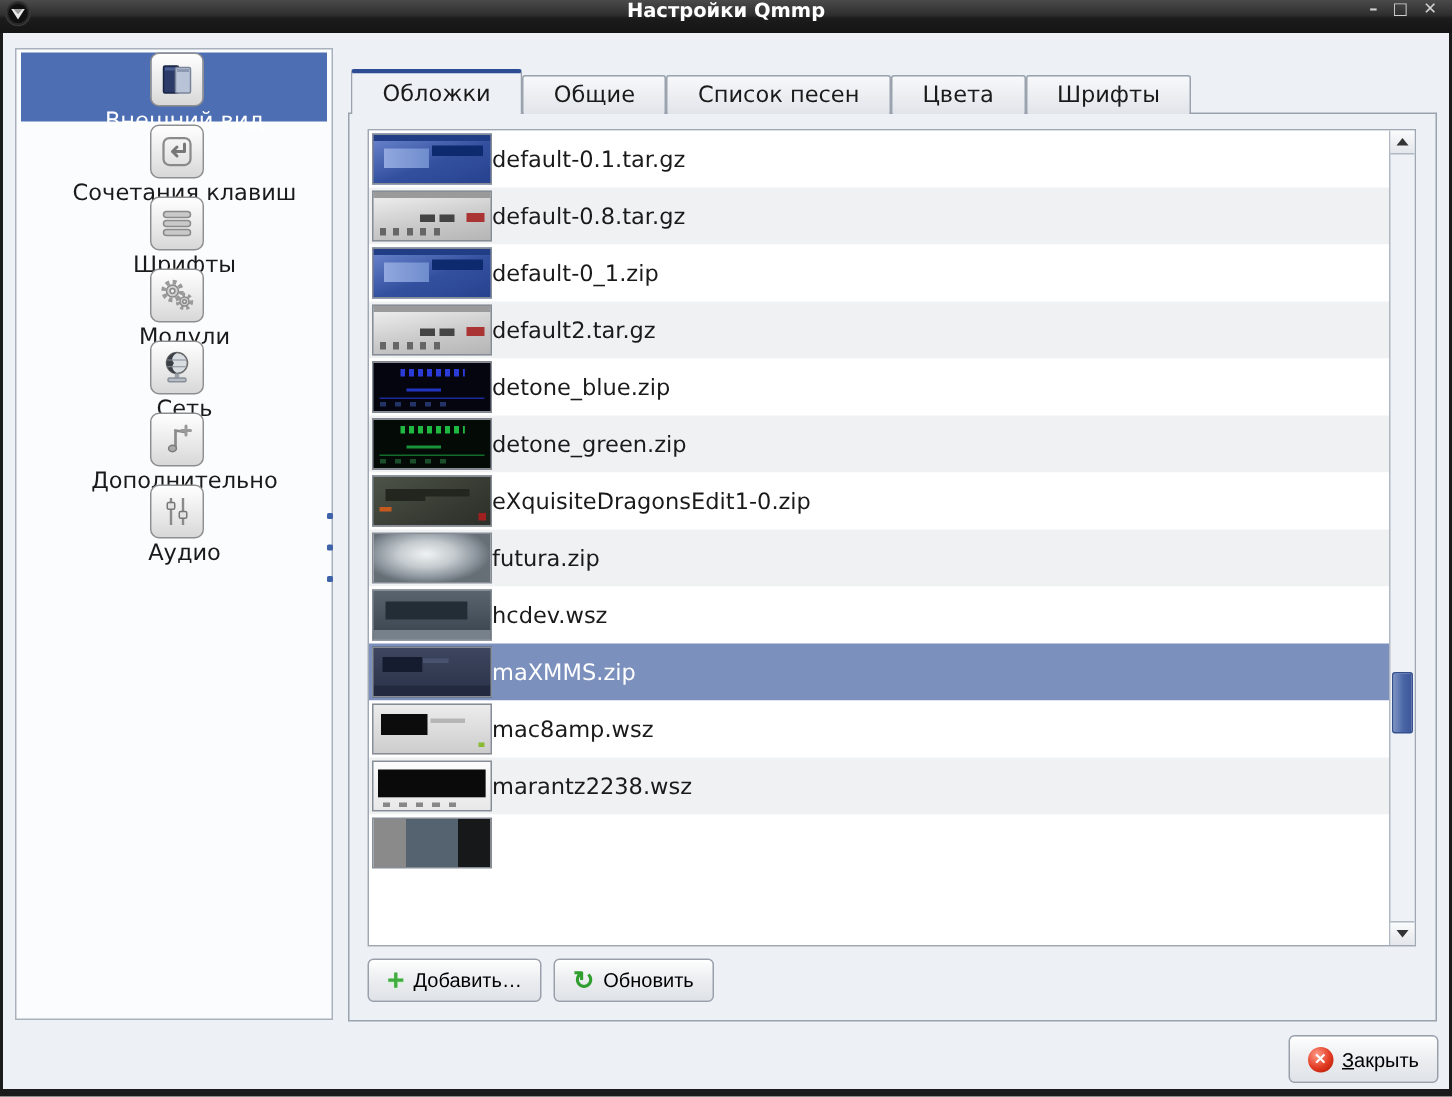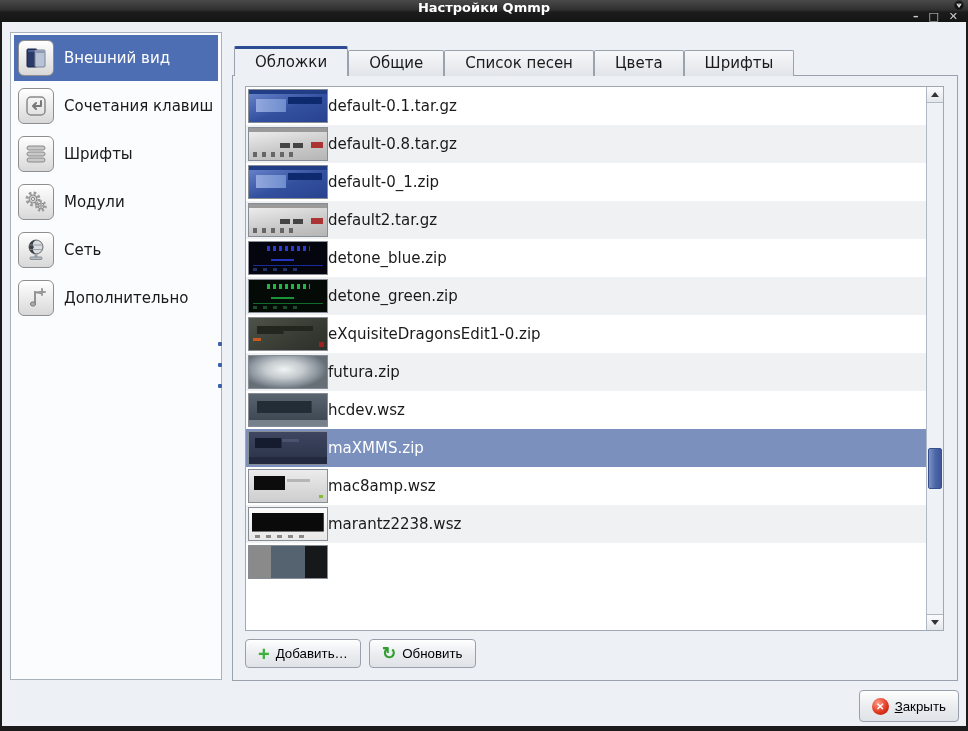--- a/index.html
+++ b/index.html
@@ -4,34 +4,34 @@
 <style>
   * { margin:0; padding:0; box-sizing:border-box; }
   html,body { width:968px; height:731px; }
   body { font-family:"DejaVu Sans","Liberation Sans",sans-serif; font-size:15px; color:#1a1a1a; }
 
   .window { position:relative; width:968px; height:731px; background:#1b1b1b; overflow:hidden; }
 
   
   .titlebar { position:absolute; top:0; left:0; right:0; height:22px;
     background:linear-gradient(#4a4a4a,#2f2f2f 45%,#1c1c1c 55%,#141414);
-    display:flex; align-items:flex-end;flex-direction:column; }
+    display:flex; align-items:flex-start; }
   .titlebar-logo { width:18px; height:18px; margin-left:3px; }
   .titlebar-title { position:absolute; left:0; right:0; text-align:center;
     color:#fff; font-weight:bold; font-size:13px; pointer-events:none; }
   .win-controls { margin-left:auto; display:flex; align-items:center; gap:10px; padding-right:10px; z-index:2; }
   .win-btn { color:#cfcfcf; font-size:11px; font-weight:bold; line-height:1; cursor:default; }
 
   
   .body { position:absolute; top:22px; left:2px; right:2px; bottom:5px; background:#edf1f6; }
 
   
   .sidebar { position:absolute; left:8px; top:10px; width:212px; height:648px;
     background:#fbfcfe; border:1px solid #a9b1bc; }
-  .side-item { display:flex; align-items:center; height:46px; margin:2px 3px 0 3px; padding-left:4px; cursor:pointer; }
+  .side-item { display:flex; align-items:center; height:46px; margin:2px 3px 0 3px; padding-left:4px; cursor:pointer;flex-direction:column; }
   .side-item.selected { background:#4d6eb2; color:#fff; }
   .side-icon { width:36px; height:36px; border:1px solid #8e8e8e; border-radius:6px;
     background:linear-gradient(#ffffff,#d8d8d8); display:flex; align-items:center; justify-content:center; flex:0 0 36px; }
   .side-label { margin-left:10px; white-space:nowrap; }
 
   
   .splitter { position:absolute; left:214px; top:320px; width:8px; height:46px;
     display:flex; flex-direction:column; justify-content:space-between; align-items:center; cursor:col-resize; }
   .splitter i { width:4px; height:4px; background:#3d62a8; border-radius:1px; }
 
@@ -253,20 +253,30 @@
         <span class="side-icon">
           <svg width="26" height="26" viewBox="0 0 26 26">
             <path d="M12 19 V7 L18 8" fill="none" stroke="#8a8a8a" stroke-width="1.8" stroke-linecap="round"></path>
             <ellipse cx="10" cy="19" rx="2.6" ry="2.1" fill="#aaa" stroke="#7a7a7a"></ellipse>
             <path d="M19 4 v6 M16 7 h6" stroke="#9a9a9a" stroke-width="2" stroke-linecap="round"></path>
           </svg>
         </span>
         <span class="side-label">Дополнительно</span>
       </div>
 
+      <div class="side-item">
+        <span class="side-icon">
+          <svg width="26" height="26" viewBox="0 0 26 26">
+            <path d="M9 4 v18 M17 4 v18" stroke="#8a8a8a" stroke-width="1.6"></path>
+            <rect x="6.5" y="7" width="5" height="4.5" rx="1" fill="#e3e3e3" stroke="#777"></rect>
+            <rect x="14.5" y="13" width="5" height="4.5" rx="1" fill="#e3e3e3" stroke="#777"></rect>
+          </svg>
+        </span>
+        <span class="side-label">Аудио</span>
+      </div>
 
     </div>
 
     <div class="splitter">
       <i></i>
       <i></i>
       <i></i>
     </div>
 
     <div class="tabbar">

